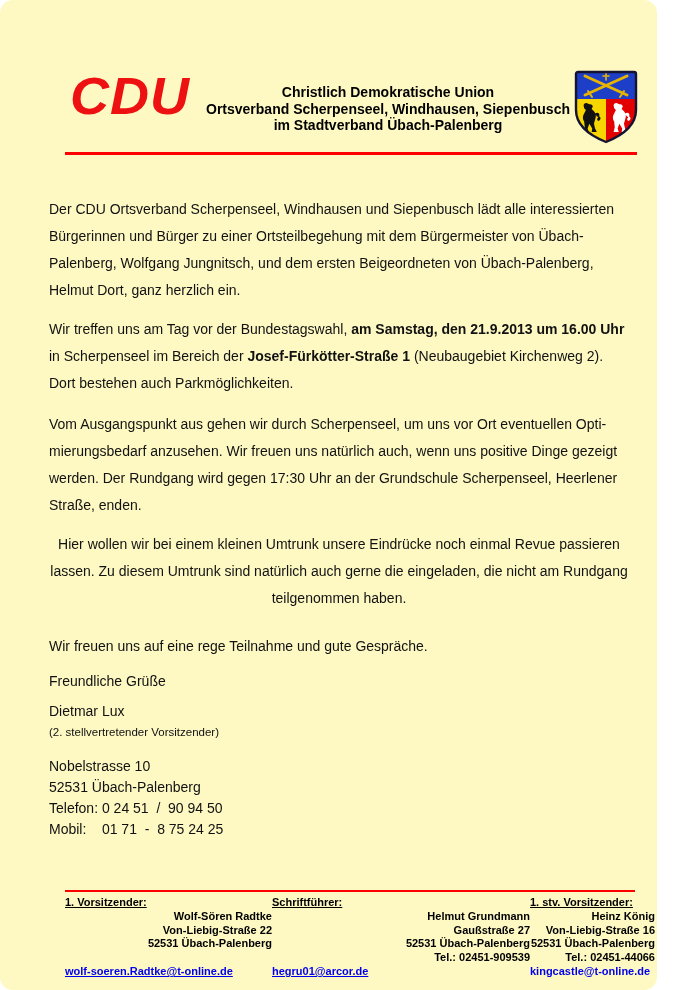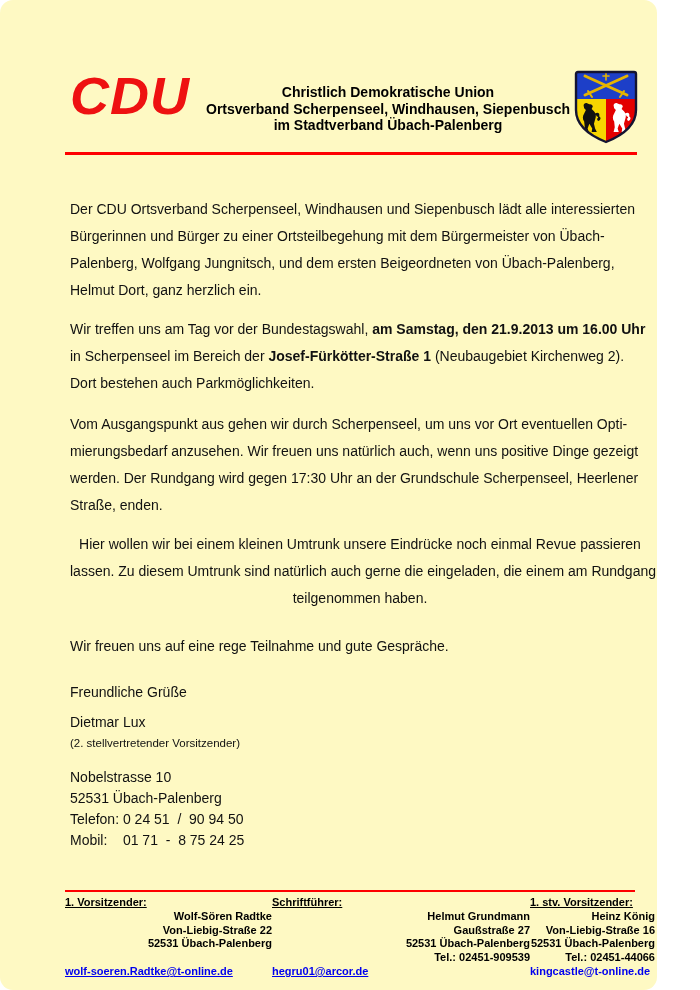--- a/index.html
+++ b/index.html
@@ -51,32 +51,32 @@
     left: 65px;
     top: 152px;
     width: 572px;
     height: 3px;
     background: var(--rule-red, #ff0000);
   }
 
   
   .letter {
     position: absolute;
-    left: 70px;
+    left: 49px;
     top: 196px;
     width: 580px;
     font-size: 14px;
     line-height: 27px;
     color: #111;
   }
   .letter .ln { white-space: pre; }
   .para { margin: 0 0 12px 0; }
   .para.p2 { margin-bottom: 14px; }
   .para.p4 { margin-bottom: 21px; text-align: center; }
-  .para.p5 { margin-bottom: 19px; }
+  .para.p5 { margin-bottom: 8px; }
   .closing { margin: 0 0 3px 0; }
   .bold { font-weight: bold; text-align: center; }
   .signer-name { line-height: 27px; }
   .signer-role { font-size: 11.5px; line-height: 15px; margin-bottom: 16px; }
   .address { line-height: 21px; margin-top: 14px; }
   .address .ln { white-space: pre; }
 
   
   .rule-bottom {
     position: absolute;
@@ -174,21 +174,21 @@
 
     <div class="para p3">
       <div class="ln">Vom Ausgangspunkt aus gehen wir durch Scherpenseel, um uns vor Ort eventuellen Opti-</div>
       <div class="ln">mierungsbedarf anzusehen. Wir freuen uns natürlich auch, wenn uns positive Dinge gezeigt</div>
       <div class="ln">werden. Der Rundgang wird gegen 17:30 Uhr an der Grundschule Scherpenseel, Heerlener</div>
       <div class="ln">Straße, enden.</div>
     </div>
 
     <div class="para p4">
       <div class="ln">Hier wollen wir bei einem kleinen Umtrunk unsere Eindrücke noch einmal Revue passieren</div>
-      <div class="ln">lassen. Zu diesem Umtrunk sind natürlich auch gerne die eingeladen, die einem am Rundgang</div>
+      <div class="ln">lassen. Zu diesem Umtrunk sind natürlich auch gerne die eingeladen, die nicht am Rundgang</div>
       <div class="ln">teilgenommen haben.</div>
     </div>
 
     <div class="para p5">Wir freuen uns auf eine rege Teilnahme und gute Gespräche.</div>
 
     <div class="closing">Freundliche Grüße</div>
 
     <div class="signer-name">Dietmar Lux</div>
     <div class="signer-role">(2. stellvertretender Vorsitzender)</div>
 

